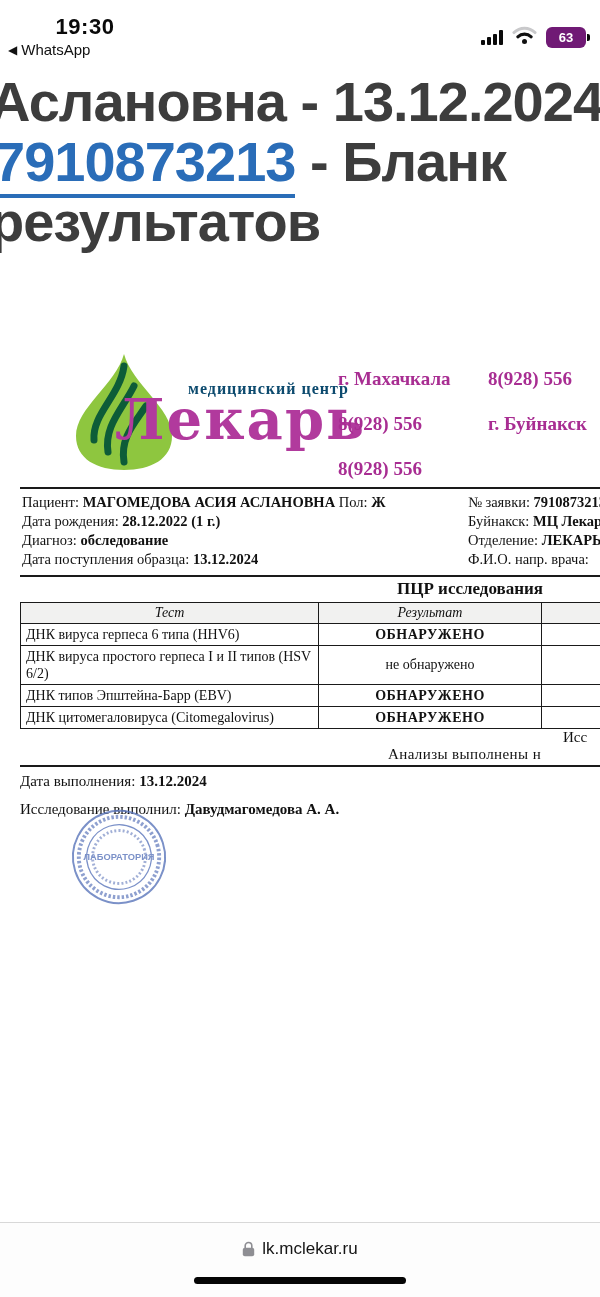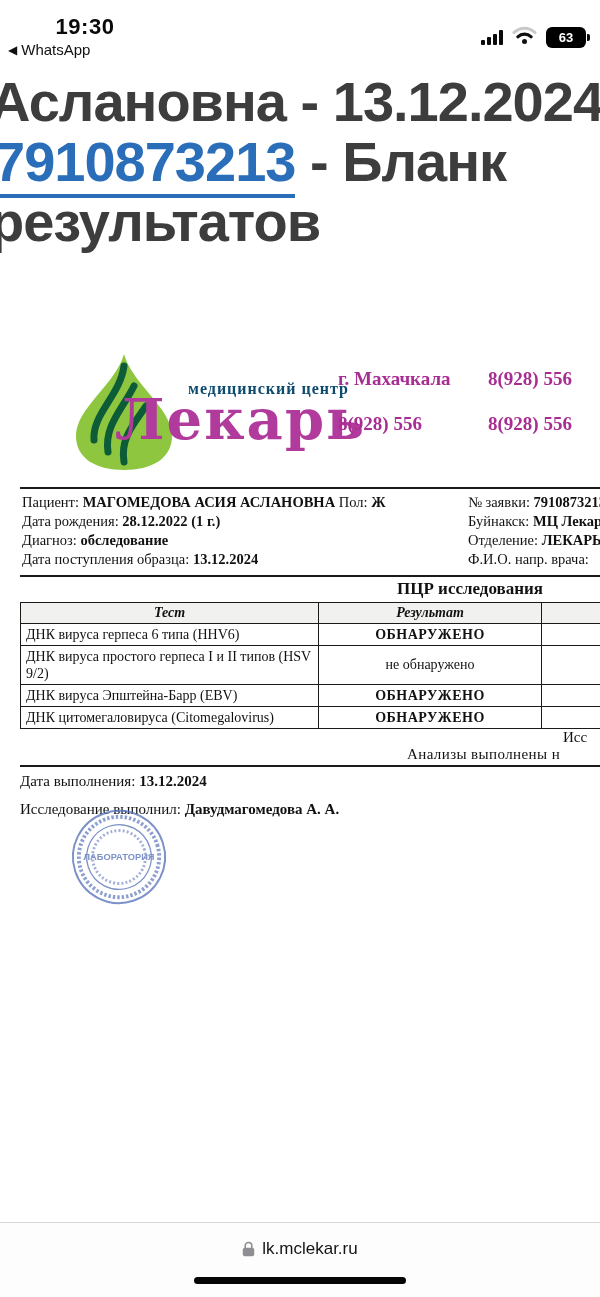--- a/index.html
+++ b/index.html
@@ -11,21 +11,21 @@
   
   .statusbar{position:absolute;top:0;left:0;width:600px;height:62px;}
   .time{position:absolute;top:14px;left:40px;width:90px;text-align:center;
         font-size:22px;font-weight:600;color:#0a0a0a;letter-spacing:.5px;}
   .back-app{position:absolute;top:41px;left:8px;font-size:15px;color:#111;
         display:flex;align-items:center;gap:4px;cursor:default;}
   .back-tri{font-size:12px;line-height:1;}
   .right-icons{position:absolute;top:26px;right:14px;display:flex;align-items:center;gap:9px;}
   .sigbars{display:flex;align-items:flex-end;gap:2px;height:15px;}
   .sigbars i{display:block;width:4px;background:#0a0a0a;border-radius:1px;}
-  .battery{position:relative;width:40px;height:21px;background:#000000;border-radius:6px;
+  .battery{position:relative;width:40px;height:21px;background:#701a75;border-radius:6px;
         color:#fff;font-size:13px;font-weight:700;display:flex;align-items:center;justify-content:center;}
   .battery:after{content:"";position:absolute;right:-4px;top:7px;width:3px;height:7px;
         background:#0a0a0a;border-radius:0 2px 2px 0;}
   
   .heading{position:absolute;top:72px;left:0;width:600px;height:185px;overflow:hidden;
         font-weight:700;color:#3d3d3d;font-size:56px;line-height:60px;letter-spacing:-1px;}
   .heading .hline{white-space:nowrap;margin-left:-10px;}
   .heading .hlink{color:#2a6db8;text-decoration:none;border-bottom:4px solid #2a6db8;
         padding-bottom:1px;cursor:pointer;}
   
@@ -44,28 +44,28 @@
   .hr1{margin-top:2px;}
   .patient{position:relative;padding:4px 0 6px 2px;font-size:14.5px;line-height:19px;}
   .pcol-right{position:absolute;left:448px;top:4px;}
   .pline{white-space:nowrap;}
   .pvalue{font-weight:700;}
   .plabel{font-weight:400;}
   .sect-title{text-align:center;font-size:17px;font-weight:700;padding:2px 0 3px 0;}
   table.results{border-collapse:collapse;width:900px;table-layout:fixed;font-size:14px;}
   table.results td,table.results th{border:1.5px solid #1a1a1a;padding:2px 5px;vertical-align:middle;}
   col.c-test{width:298px;}  col.c-res{width:223px;}
-  th.hcell{background:#f1f1f0;font-style:italic;font-weight:700;font-size:14px;text-align:center;padding:2px;}
+  th.hcell{background:#f1f1f0;font-style:italic;font-weight:400;font-size:14px;text-align:center;padding:2px;}
   td.test{text-align:left;line-height:17px;}
   td.res{text-align:center;margin-left:29px;}
   td.res.detected{font-weight:700;letter-spacing:.5px;}
   .note1{position:relative;height:17px;font-size:15px;}
   .note1 span{position:absolute;left:543px;white-space:nowrap;}
   .note2{position:relative;height:17px;font-size:15px;}
-  .note2 span{position:absolute;left:387px;white-space:nowrap;letter-spacing:.4px;}
+  .note2 span{position:absolute;left:368px;white-space:nowrap;letter-spacing:.4px;}
   .hr3{margin-top:2px;}
   .fline{font-size:15px;margin-top:6px;white-space:nowrap;}
   .fline + .fline{margin-top:11px;}
   .stamp{position:absolute;left:50px;top:478px;opacity:.8;}
   
   .urlbar{position:absolute;left:0;top:1222px;width:600px;height:75px;background:#fdfdfd;
         border-top:1px solid #d8d8d8;}
   .urlrow{position:absolute;top:16px;left:0;width:600px;display:flex;align-items:center;
         justify-content:center;gap:7px;font-size:17px;color:#141414;cursor:pointer;}
   .homebar{position:absolute;left:194px;top:54px;width:212px;height:7px;background:#050505;border-radius:4px;}
@@ -115,20 +115,21 @@
         <path d="M62 34 C50 58 32 74 36 100" fill="none" stroke="#0d5c38" stroke-width="7" stroke-linecap="round"></path>
         <path d="M74 54 C62 72 48 86 52 110" fill="none" stroke="#0d5c38" stroke-width="7" stroke-linecap="round"></path>
       </svg>
     </span>
     <span class="brand-tag">медицинский центр</span>
     <span class="brand">Лекарь</span>
     <div class="loc-block">
       <span class="loc-city">г. Махачкала</span>
       <span class="loc-phone">8(928) 556</span>
       <span class="loc-phone">8(928) 556</span>
+      <span class="loc-city">г. Буйнакск</span>
       <span class="loc-phone">8(928) 556</span>
     </div>
   </div>
 
   <div class="hr hr1"></div>
 
   <div class="patient">
     <div>
       <div class="pline">
         <span class="plabel">Пациент: </span>
@@ -184,26 +185,26 @@
       <th class="hcell">Тест</th>
       <th class="hcell">Результат</th>
       <th class="hcell"></th>
     </tr>
     <tr>
       <td class="test">ДНК вируса герпеса 6 типа (HHV6)</td>
       <td class="res detected">ОБНАРУЖЕНО</td>
       <td></td>
     </tr>
     <tr>
-      <td class="test">ДНК вируса простого герпеса I и II типов (HSV 9/2)</td>
+      <td class="test">ДНК вируса простого герпеса I и II типов (HSV 6/2)</td>
       <td class="res">не обнаружено</td>
       <td></td>
     </tr>
     <tr>
-      <td class="test">ДНК вируса Эпштейна-Барр (EBV)</td>
+      <td class="test">ДНК типов Эпштейна-Барр (EBV)</td>
       <td class="res detected">ОБНАРУЖЕНО</td>
       <td></td>
     </tr>
     <tr>
       <td class="test">ДНК цитомегаловируса (Citomegalovirus)</td>
       <td class="res detected">ОБНАРУЖЕНО</td>
       <td></td>
     </tr>
   </tbody>
     </table>

